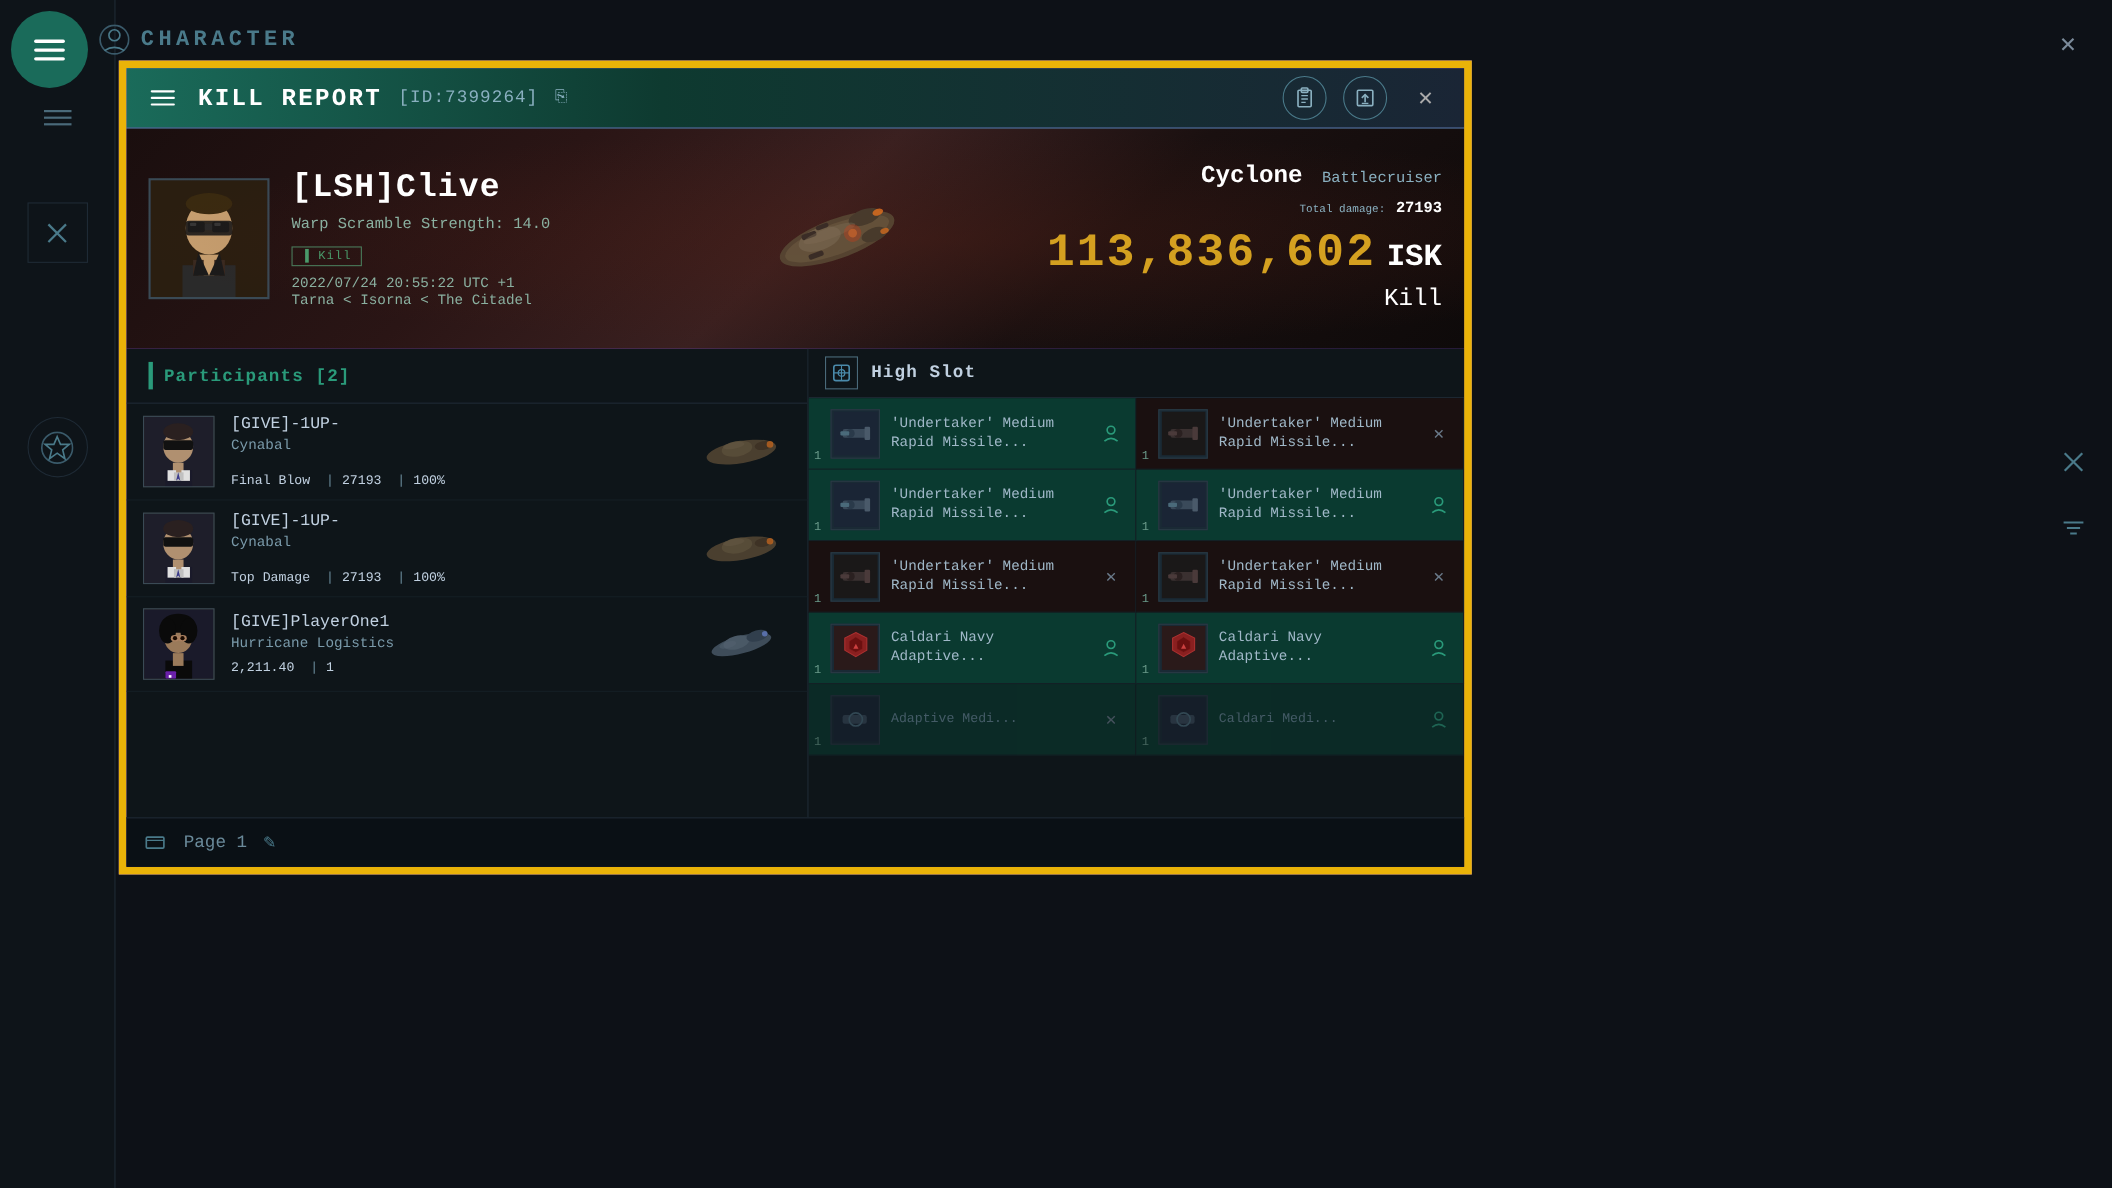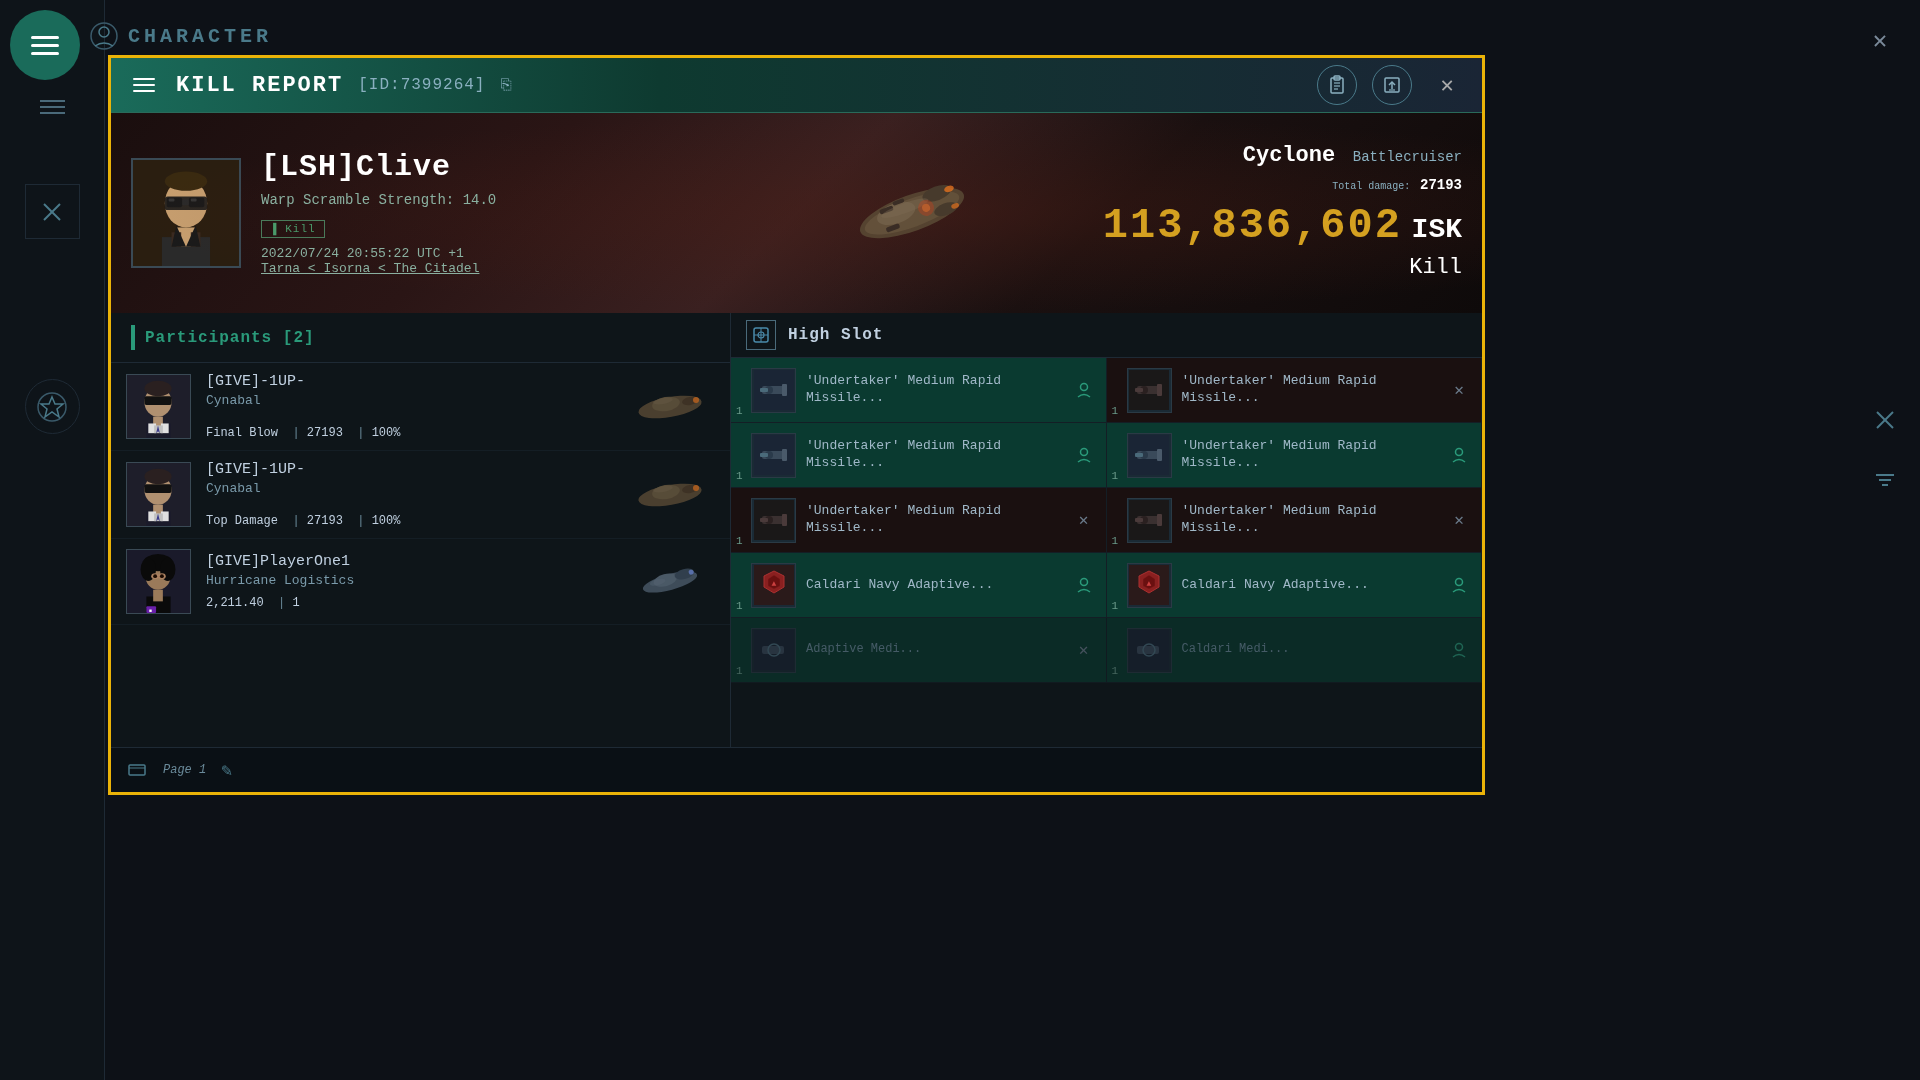--- a/index.html
+++ b/index.html
@@ -63,24 +63,24 @@
       color: #4a7a8a;
       font-size: 20px;
       cursor: pointer;
       border: 1px solid #1e2a35;
     }
 
     
     .main-window {
       position: absolute;
       top: 55px; left: 108px;
-      width: 1377px;
+      width: 1230px;
       height: 740px;
       background: #8b5cf6;
-      border: 3px solid #eab308;
+      border: 7px solid #eab308;
     }
 
     
     .title-bar {
       background: linear-gradient(90deg, #1a6b5a 0%, #0e3a30 40%, #1a2535 100%);
       height: 55px;
       display: flex; align-items: center;
       padding: 0 15px;
       gap: 15px;
       border-bottom: 1px solid #2a6a5a;
@@ -179,21 +179,20 @@
       letter-spacing: 1px;
     }
     .kill-datetime {
       font-size: 13px;
       color: #8ab0a0;
       margin-top: 8px;
     }
     .kill-location {
       font-size: 13px;
       color: #8ab0a0;
-      text-decoration: underline;
     }
 
     
     .ship-area {
       position: absolute;
       right: 420px;
       top: 0; bottom: 0;
       width: 300px;
       display: flex; align-items: center; justify-content: center;
     }
@@ -929,21 +928,21 @@
     </div>
   </div>
 
   <div class="bottom-bar">
     <div class="bottom-bar-btn">
       <svg width="22" height="22" viewBox="0 0 22 22">
         <rect x="3" y="6" width="16" height="10" rx="1" fill="none" stroke="#4a7a8a" stroke-width="1.5"></rect>
         <line x1="3" y1="9" x2="19" y2="9" stroke="#4a7a8a" stroke-width="1"></line>
       </svg>
     </div>
-    <span style="font-size:12px;color:#6a8a9a;font-style:italic;">Page 1</span>
+    <span style="font-size:16px;color:#6a8a9a;">Page 1</span>
     <div class="bottom-bar-btn">
       <span style="font-size:18px;color:#4a7a8a;">✎</span>
     </div>
   </div>
 </div>
 
 <div style="position:absolute;top:400px;right:15px;display:flex;flex-direction:column;gap:20px;">
   <div style="width:40px;height:40px;display:flex;align-items:center;justify-content:center;cursor:pointer;color:#4a6a7a;">
     <svg width="28" height="28" viewBox="0 0 28 28">
       <line x1="6" y1="6" x2="22" y2="22" stroke="#4a7a8a" stroke-width="2"></line>

